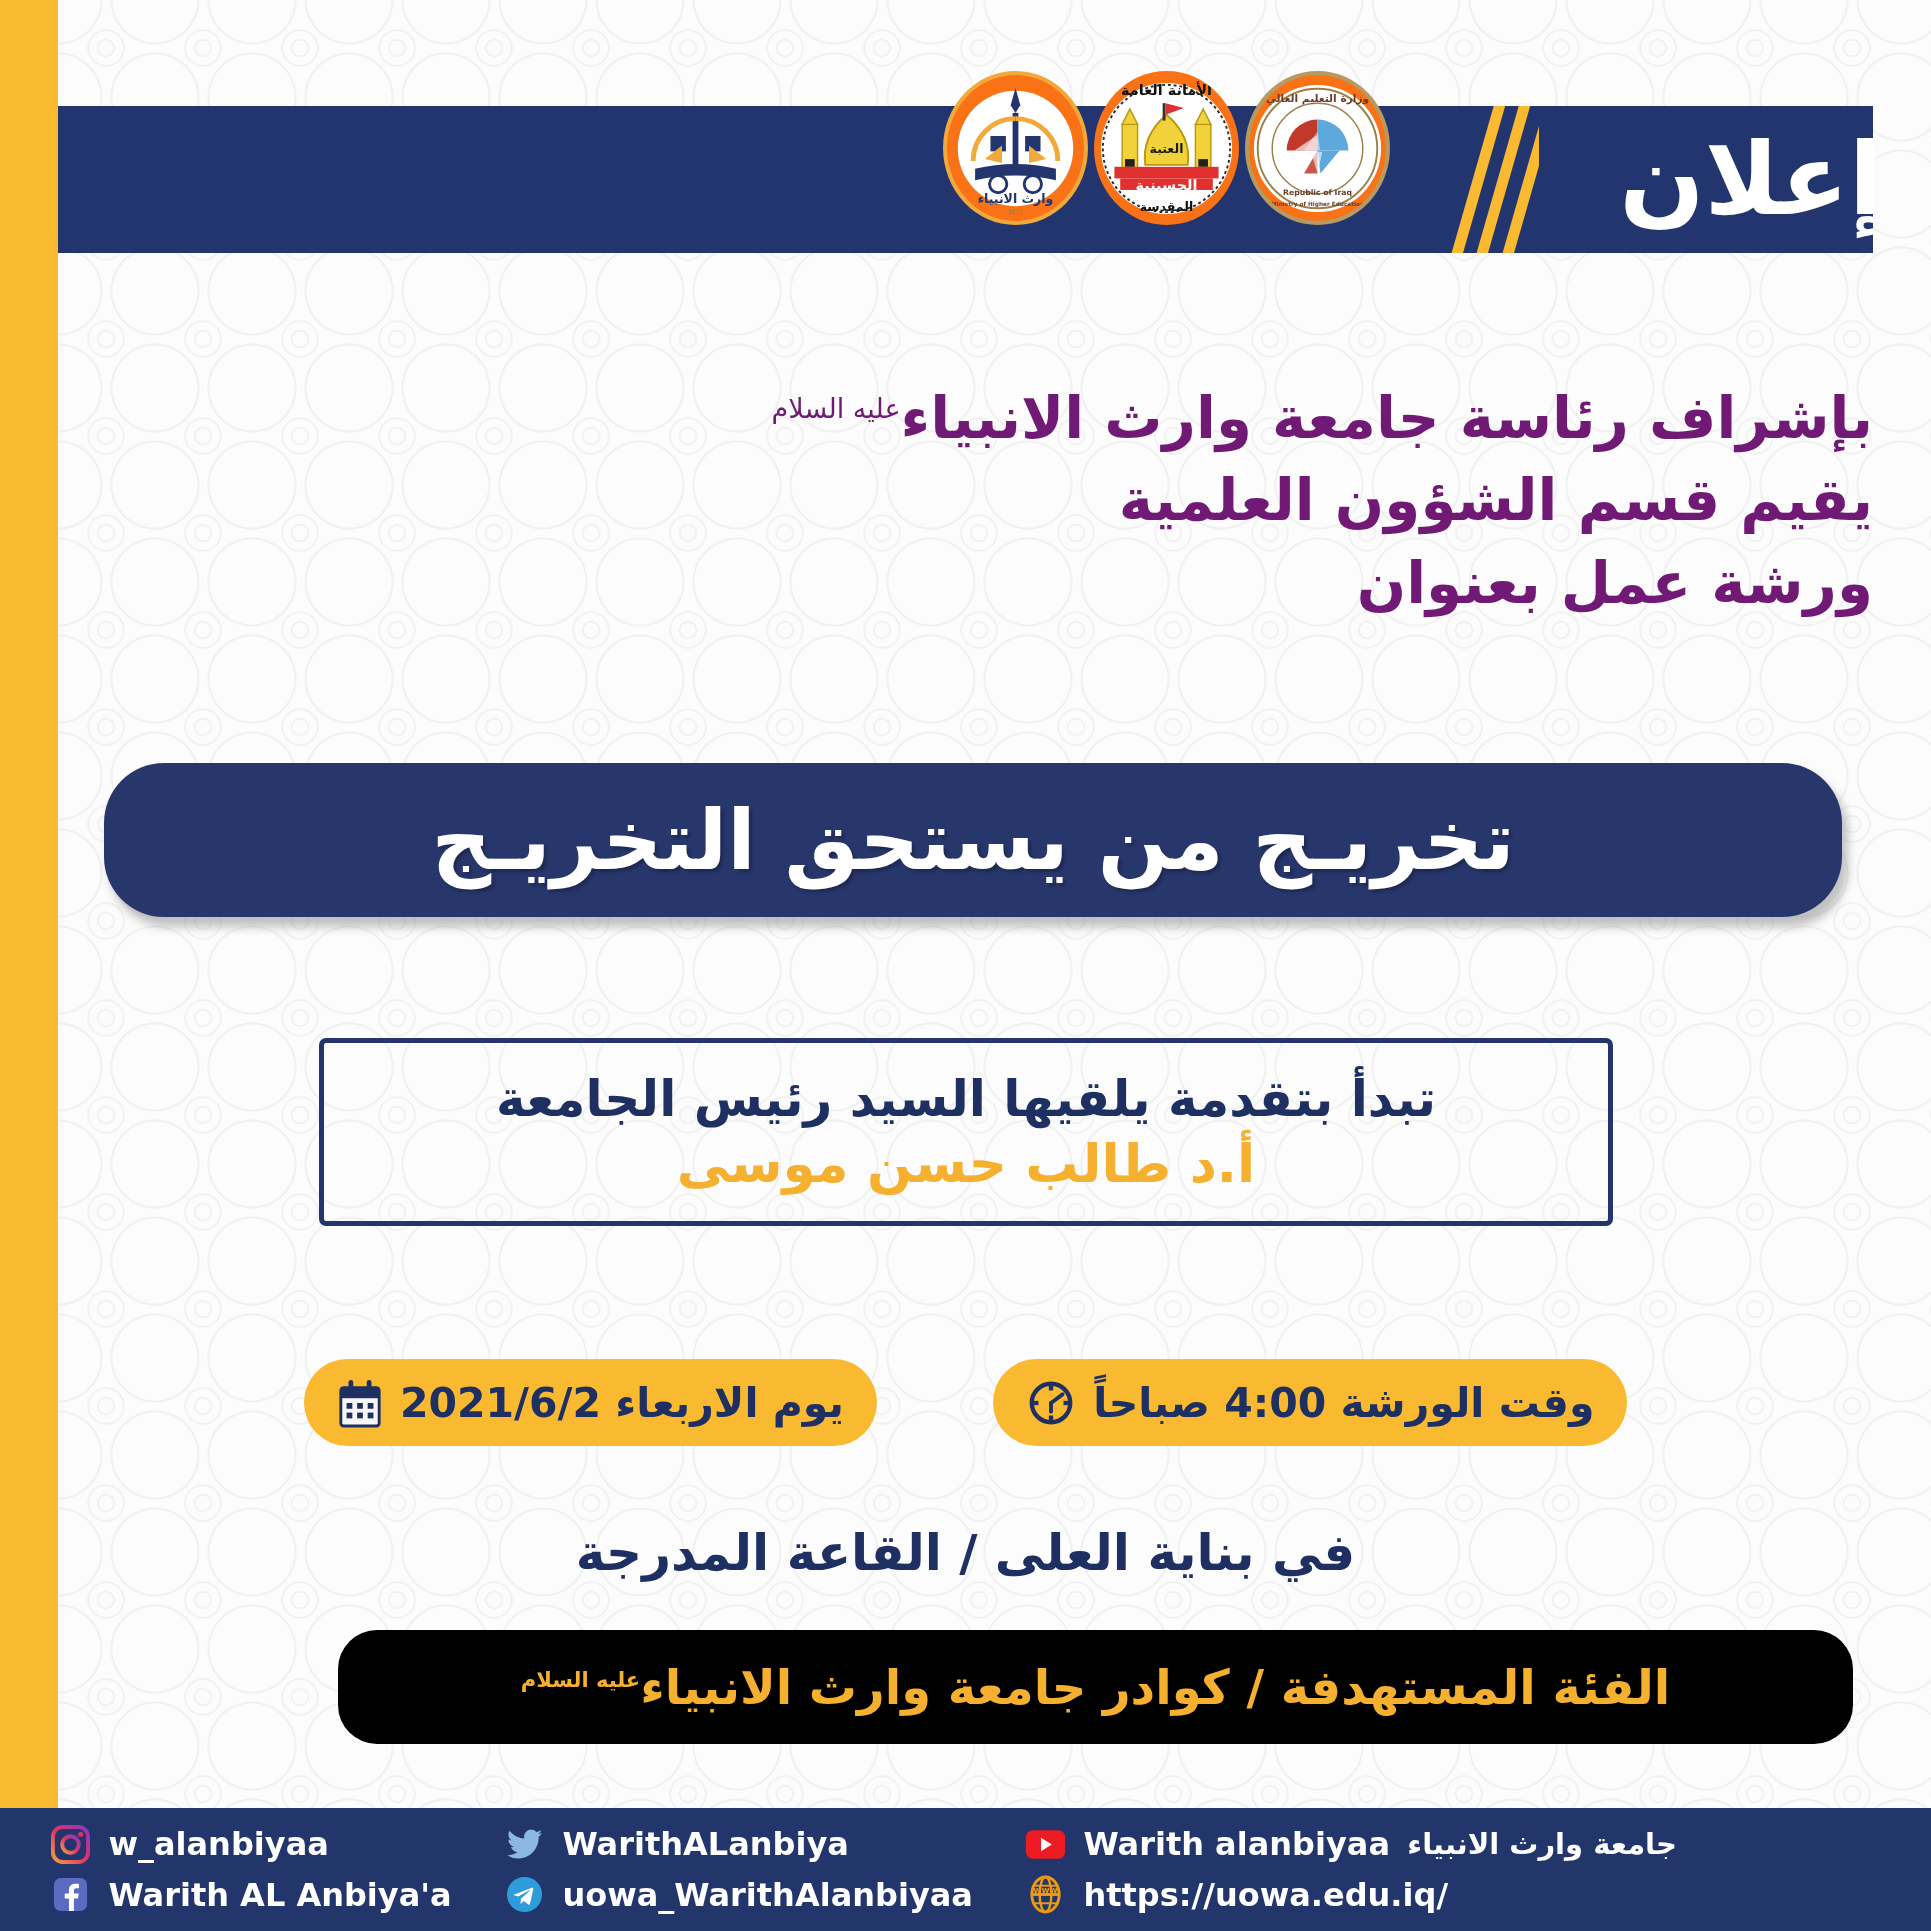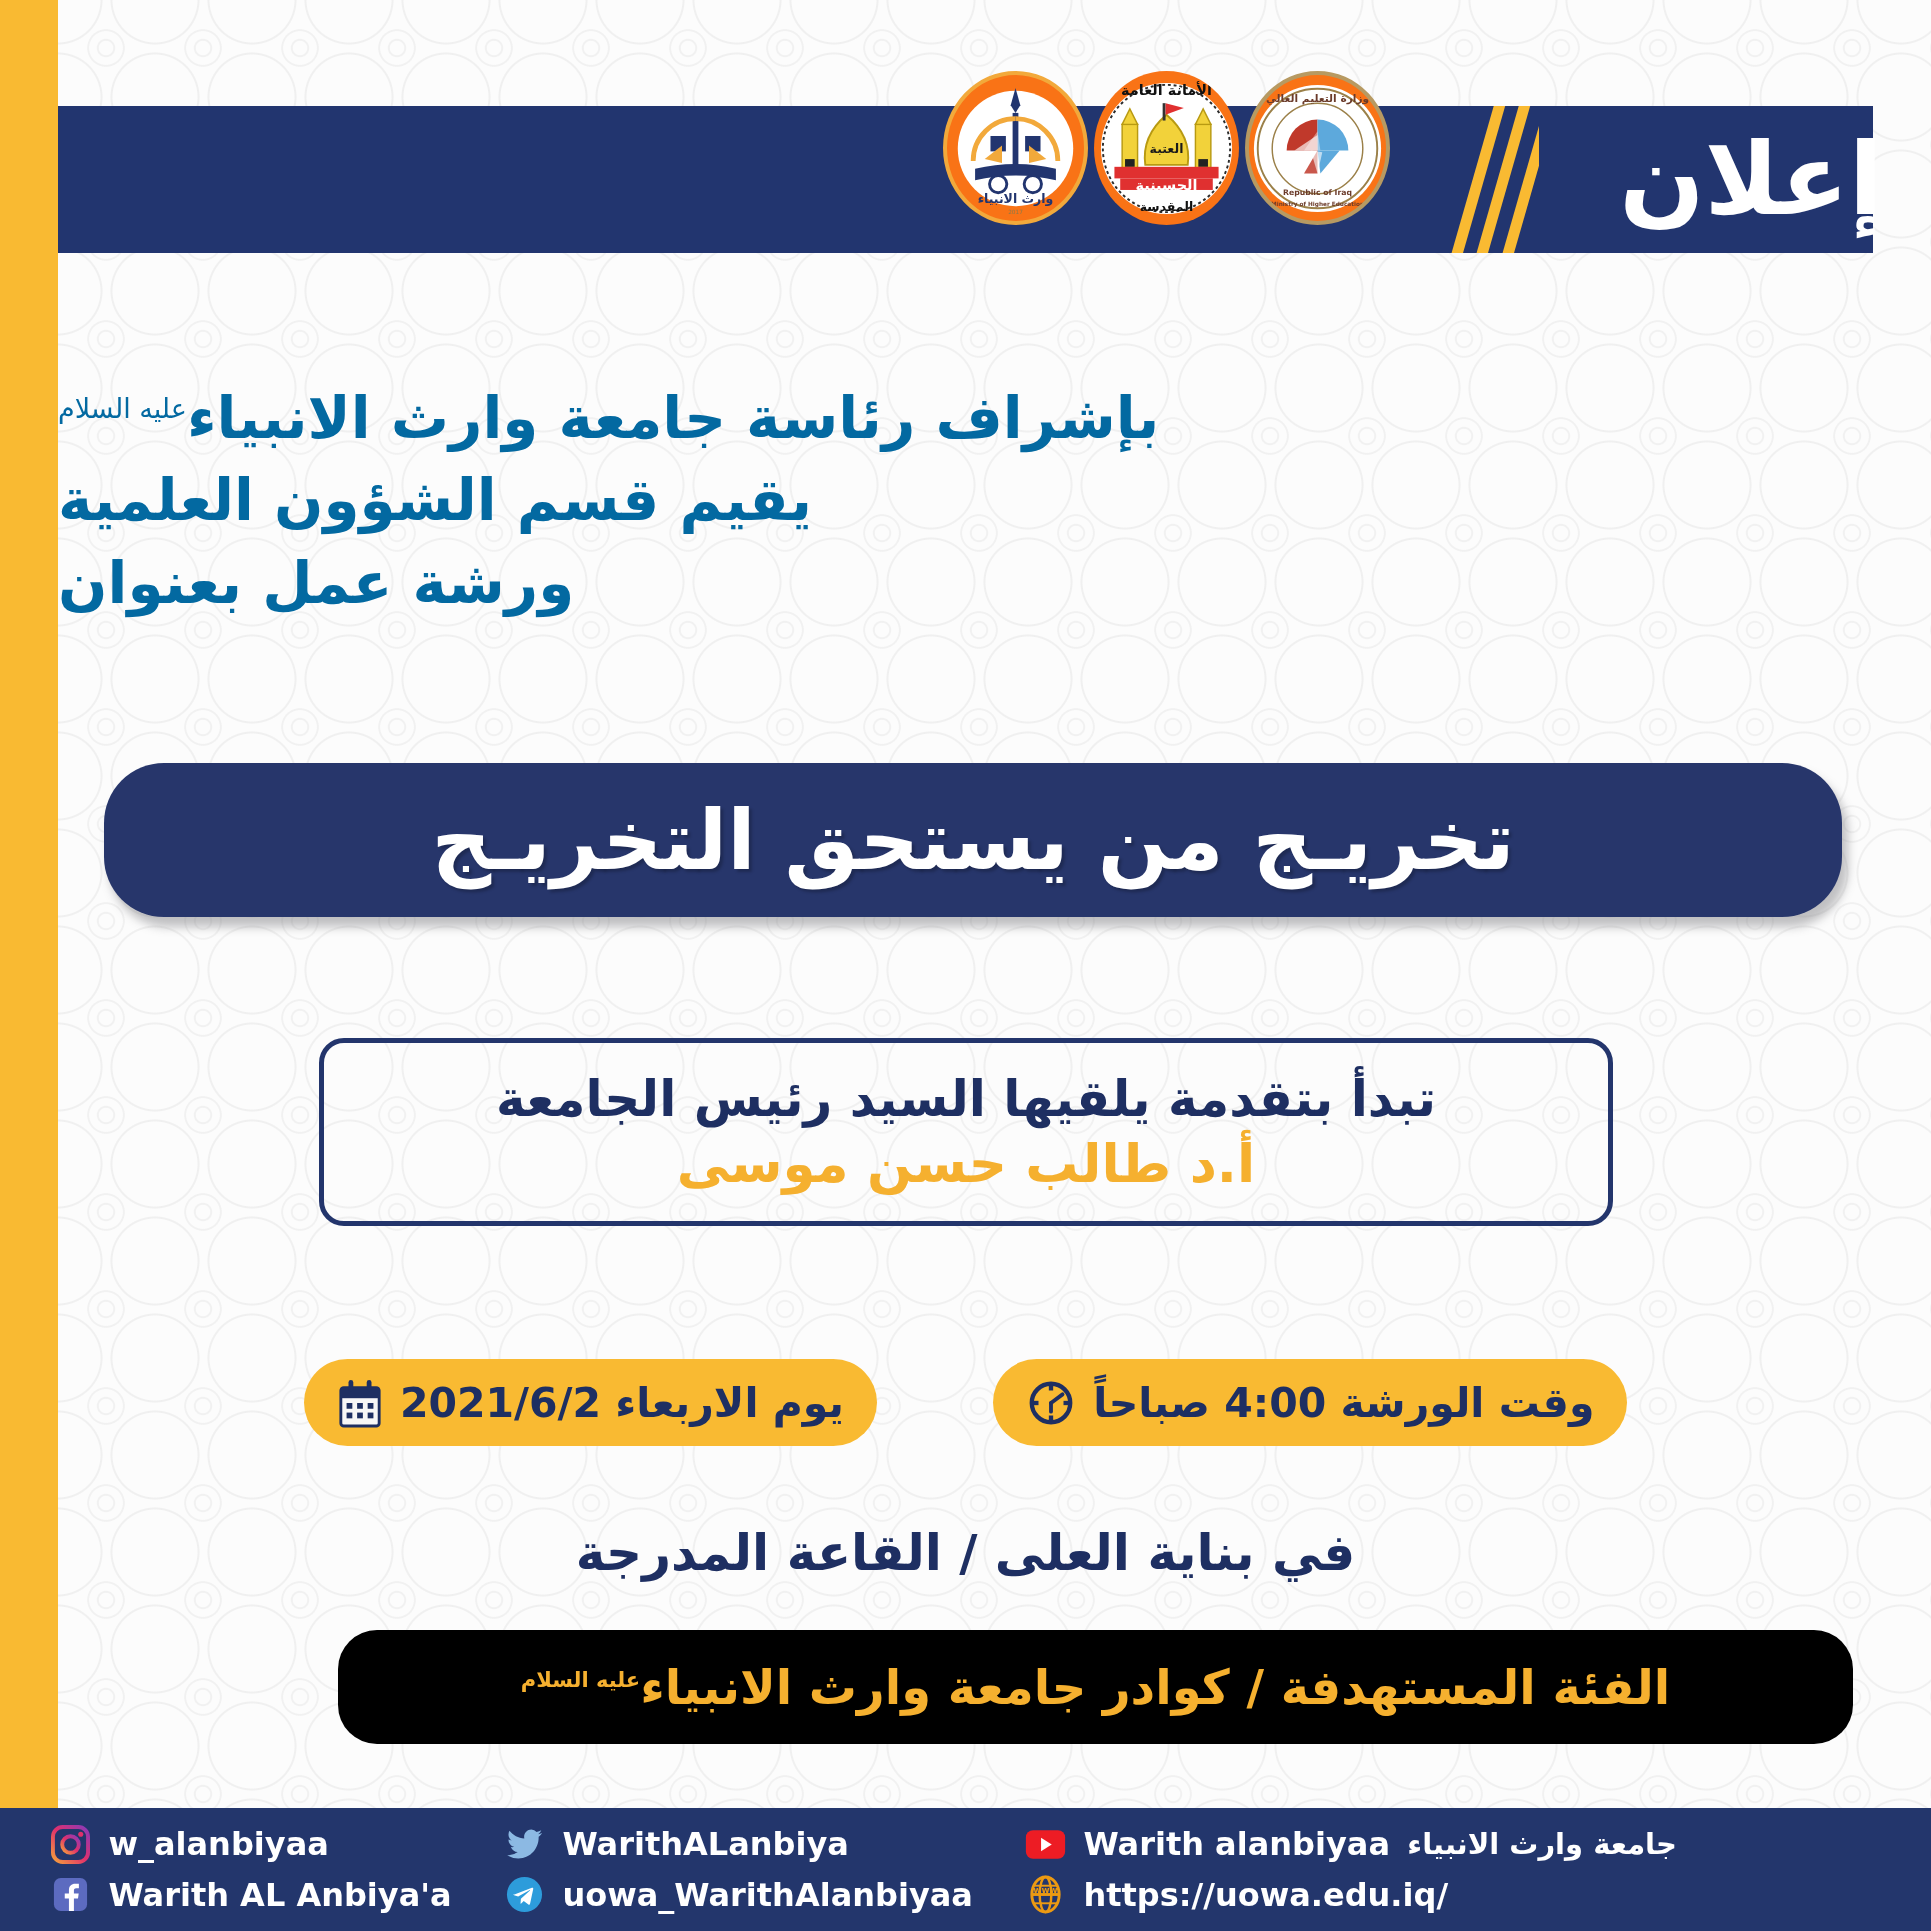--- a/index.html
+++ b/index.html
@@ -97,23 +97,23 @@
     position:relative;
     display:flex; align-items:center; justify-content:center;
     overflow:hidden;
   }
   .logo.ring-gold { border:4.8px solid #F2A93B; }
   .logo.ring-tan  { border:4.8px solid #B79A62; }
 
   
   .intro {
     position:absolute;
-    left:58px; right:76px; top:377px;
-    text-align:left;
-    color:#0369a1;
+    left:58px; right:58px; top:377px;
+    text-align:right;
+    color:#701a75;
     font-size:58px;
     font-weight:bold;
     line-height:1.42;
     direction:rtl;
     z-index:5;
   }
   .intro div { margin:0; }
   .sup {
     font-size:27px;
     vertical-align:super;
@@ -139,21 +139,21 @@
     letter-spacing:2.9px;
     text-shadow:2.9px 2.9px 2.9px rgba(0,0,0,0.22);
   }
 
   
   .speaker-box {
     position:absolute;
     left:319px; top:1038px;
     width:1294px; height:188px;
     border:5.8px solid #23356C;
-    border-radius:25px;
+    border-radius:7px;
     background:transparent;
     display:flex; flex-direction:column;
     align-items:center; justify-content:center;
     gap:5.8px;
     z-index:5;
   }
   .speaker-line1 {
     color:#1E2F62;
     font-size:50px;
     font-weight:bold;

